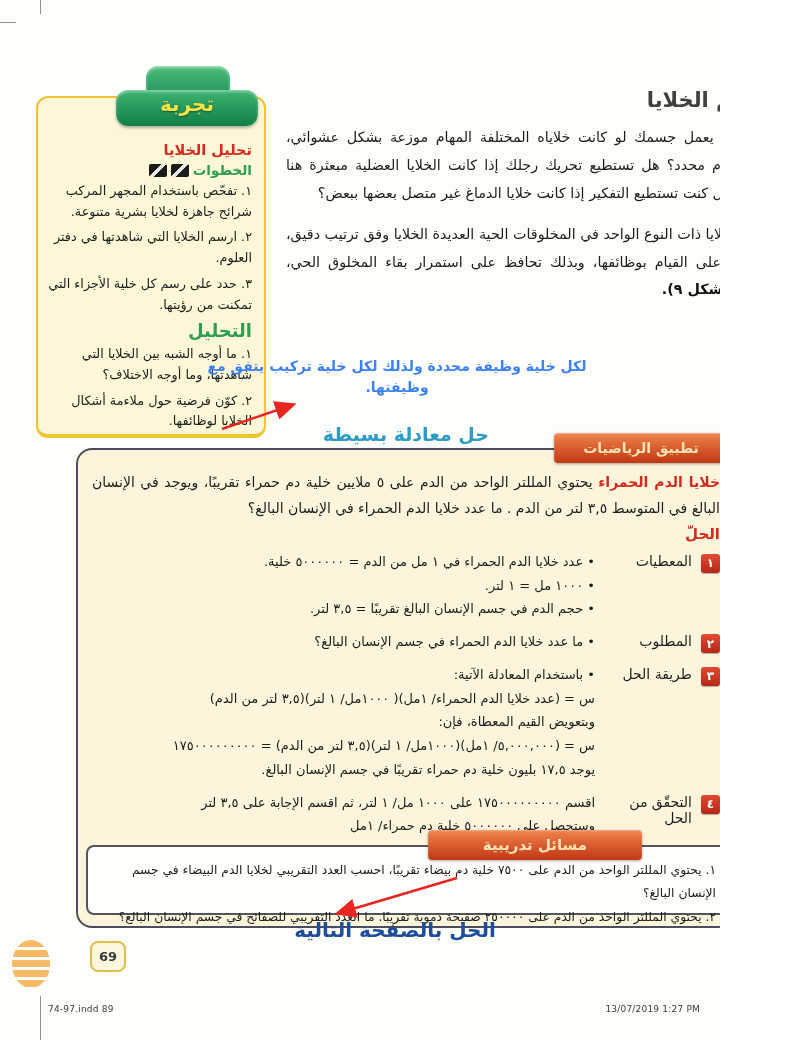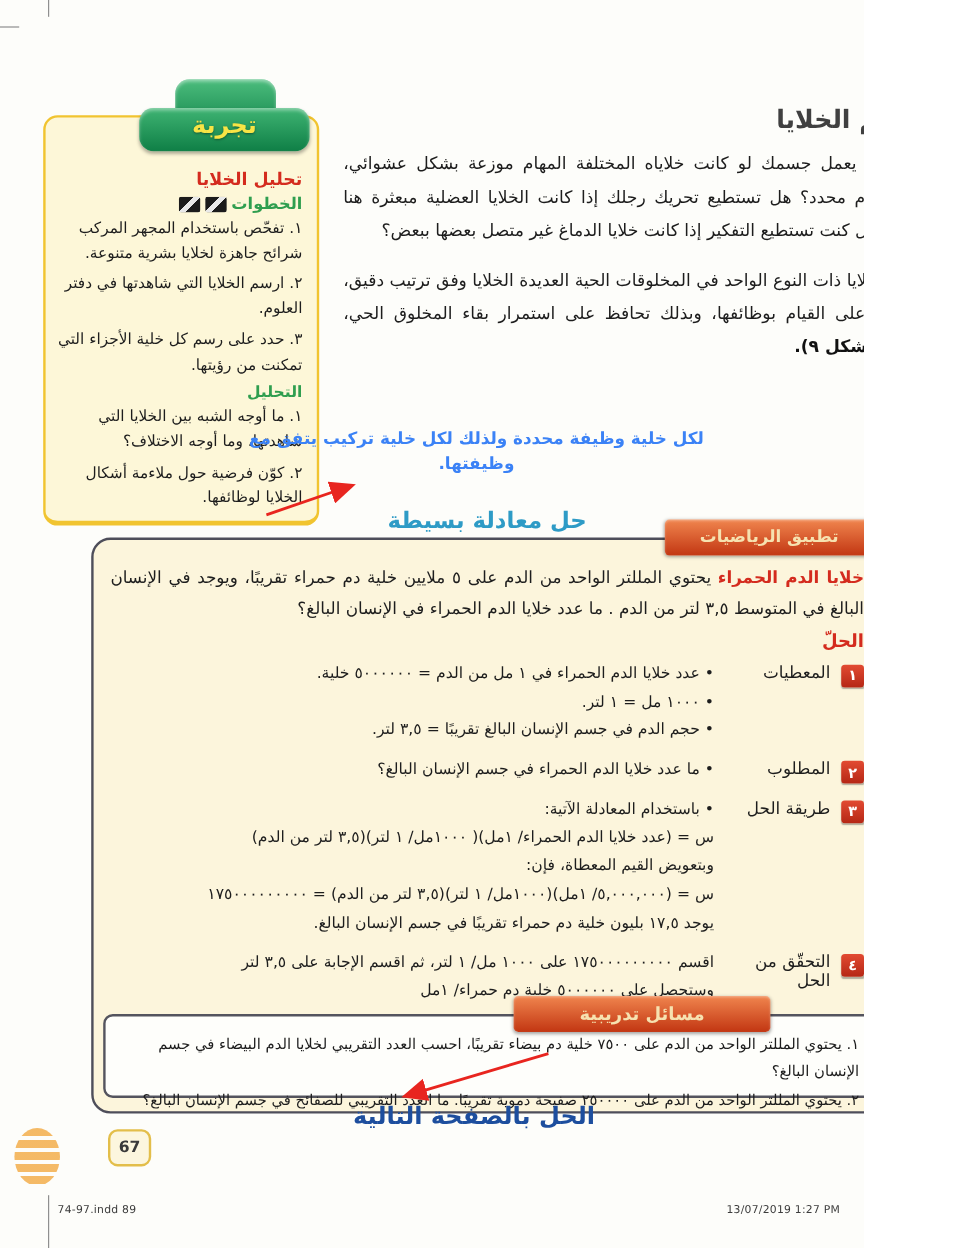--- a/index.html
+++ b/index.html
@@ -23,21 +23,21 @@
   .exp-tab .base{position:absolute;top:24px;left:0;width:142px;height:36px;
     background:linear-gradient(180deg,#3fb473,#0f7f46);border-radius:12px;
     box-shadow:inset 0 2px 3px rgba(255,255,255,.4),0 2px 3px rgba(0,0,0,.3);}
   .exp-tab .label{position:absolute;top:26px;width:100%;text-align:center;
     color:#f7e445;font-weight:bold;font-size:20px;text-shadow:0 1px 2px rgba(0,0,0,.4);}
   .exp-title{color:#d42b1e;font-weight:bold;font-size:14.5px;margin:2px 0 4px;}
   .exp-sub{color:#2f9e4f;font-weight:bold;font-size:13.5px;display:flex;gap:4px;align-items:center;margin:2px 0 3px;}
   .sicon{display:inline-block;width:18px;height:13px;border-radius:2px;background:#1b1b1b;
     background-image:linear-gradient(135deg,transparent 40%,#e8e8e8 40%,#e8e8e8 58%,transparent 58%);}
   .exp-item{font-size:12.8px;line-height:1.62;margin:3px 0 5px;}
-  .exp-analysis-label{color:#2f9e4f;font-weight:bold;font-size:13px;margin:3px 0 2px;}
+  .exp-analysis-label{color:#2f9e4f;font-weight:bold;font-size:18px;margin:3px 0 2px;}
 
   
   .main-col{position:absolute;left:286px;top:88px;width:492px;direction:rtl;}
   .h-teal{color:#404040;font-weight:bold;font-size:21px;margin:0 0 12px;}
   .main-col p{font-size:14.3px;line-height:1.95;text-align:justify;text-align-last:right;margin:0 0 13px;}
   .fig-ref{font-weight:bold;color:#111;}
 
   .blue-note{position:absolute;left:183px;top:356px;width:428px;direction:rtl;text-align:center;
     color:#3b82f6;font-weight:bold;font-size:14px;line-height:1.5;z-index:2;}
   .sub-teal{position:absolute;left:289px;top:423px;width:200px;color:#2e9bc6;font-weight:bold;font-size:19px;direction:rtl;z-index:2;}
@@ -190,17 +190,17 @@
       <marker id="ah2" markerWidth="9" markerHeight="8" refX="7" refY="4" orient="auto">
         <path d="M0,0 L9,4 L0,8 z" fill="#e8251f"></path>
       </marker>
     </defs>
     <line x1="132" y1="10" x2="14" y2="45" stroke="#e8251f" stroke-width="2.4" marker-end="url(#ah2)"></line>
   </svg>
 
   <div class="bottom-note">الحل بالصفحة التالية</div>
 
   <div class="logo"></div>
-  <div class="page-badge">67</div>
+  <div class="page-badge">69</div>
   <div class="footer-text footer-left">74-97.indd   89</div>
   <div class="footer-text footer-right">13/07/2019   1:27 PM</div>
 
 </div>
 
 </body></html>

